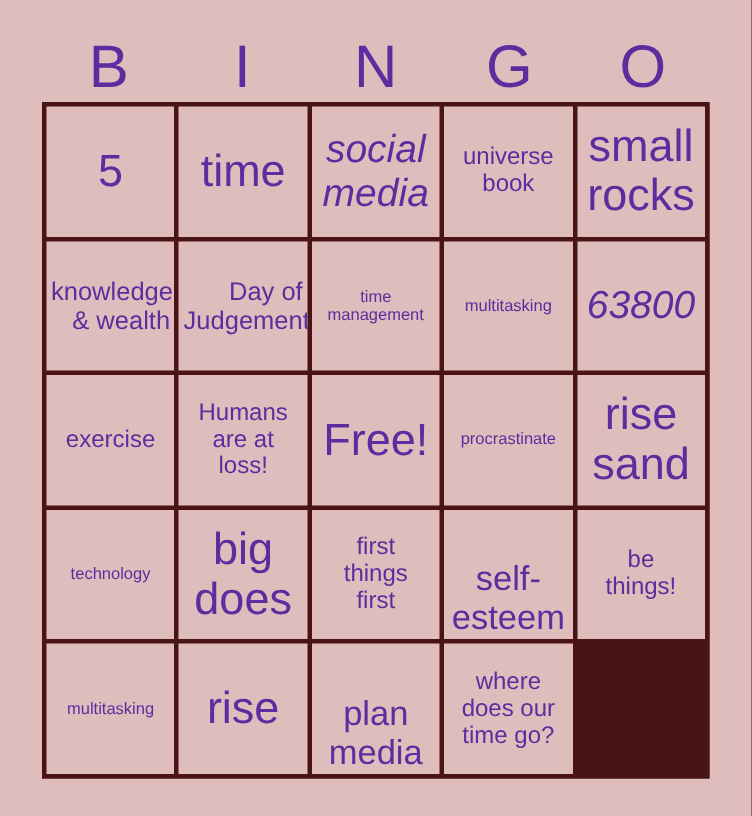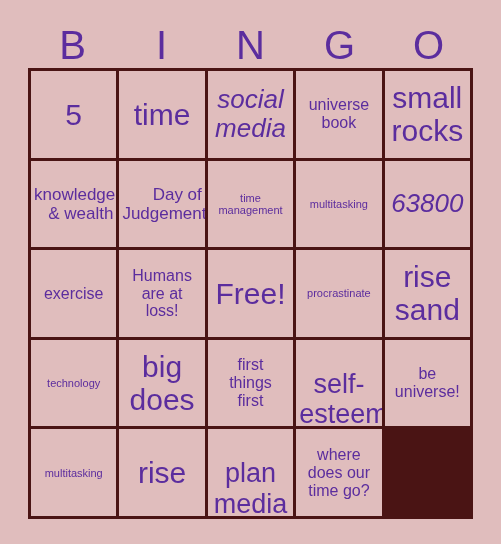--- a/index.html
+++ b/index.html
@@ -71,21 +71,21 @@
   }
   .cell-text {
     display: block;
     width: 100%;
     white-space: pre-line;
   }
 
   
   .sz-xl  { font-size: 30px; }
   .sz-lg  { font-size: 26px; font-style: italic; }
-  .sz-md  { font-size: 27px; margin-top: 32px; }
+  .sz-md  { font-size: 23px; margin-top: 32px; }
   .sz-sm  { font-size: 16px; text-align: center; }
   .sz-xs  { font-size: 17px; text-align: right; }
   .sz-xxs { font-size: 11px; }
 </style>
 </head>
 <body>
 
 <div class="bingo-card">
 
   <div class="header-row">
@@ -166,21 +166,21 @@
       <span class="cell-text sz-sm">first
 things
 first</span>
     </div>
     <div class="cell">
       <span class="cell-text sz-md">self-
 esteem</span>
     </div>
     <div class="cell">
       <span class="cell-text sz-sm">be
-universe!</span>
+things!</span>
     </div>
 
     <div class="cell">
       <span class="cell-text sz-xxs">multitasking</span>
     </div>
     <div class="cell">
       <span class="cell-text sz-xl">rise</span>
     </div>
     <div class="cell">
       <span class="cell-text sz-md">plan

